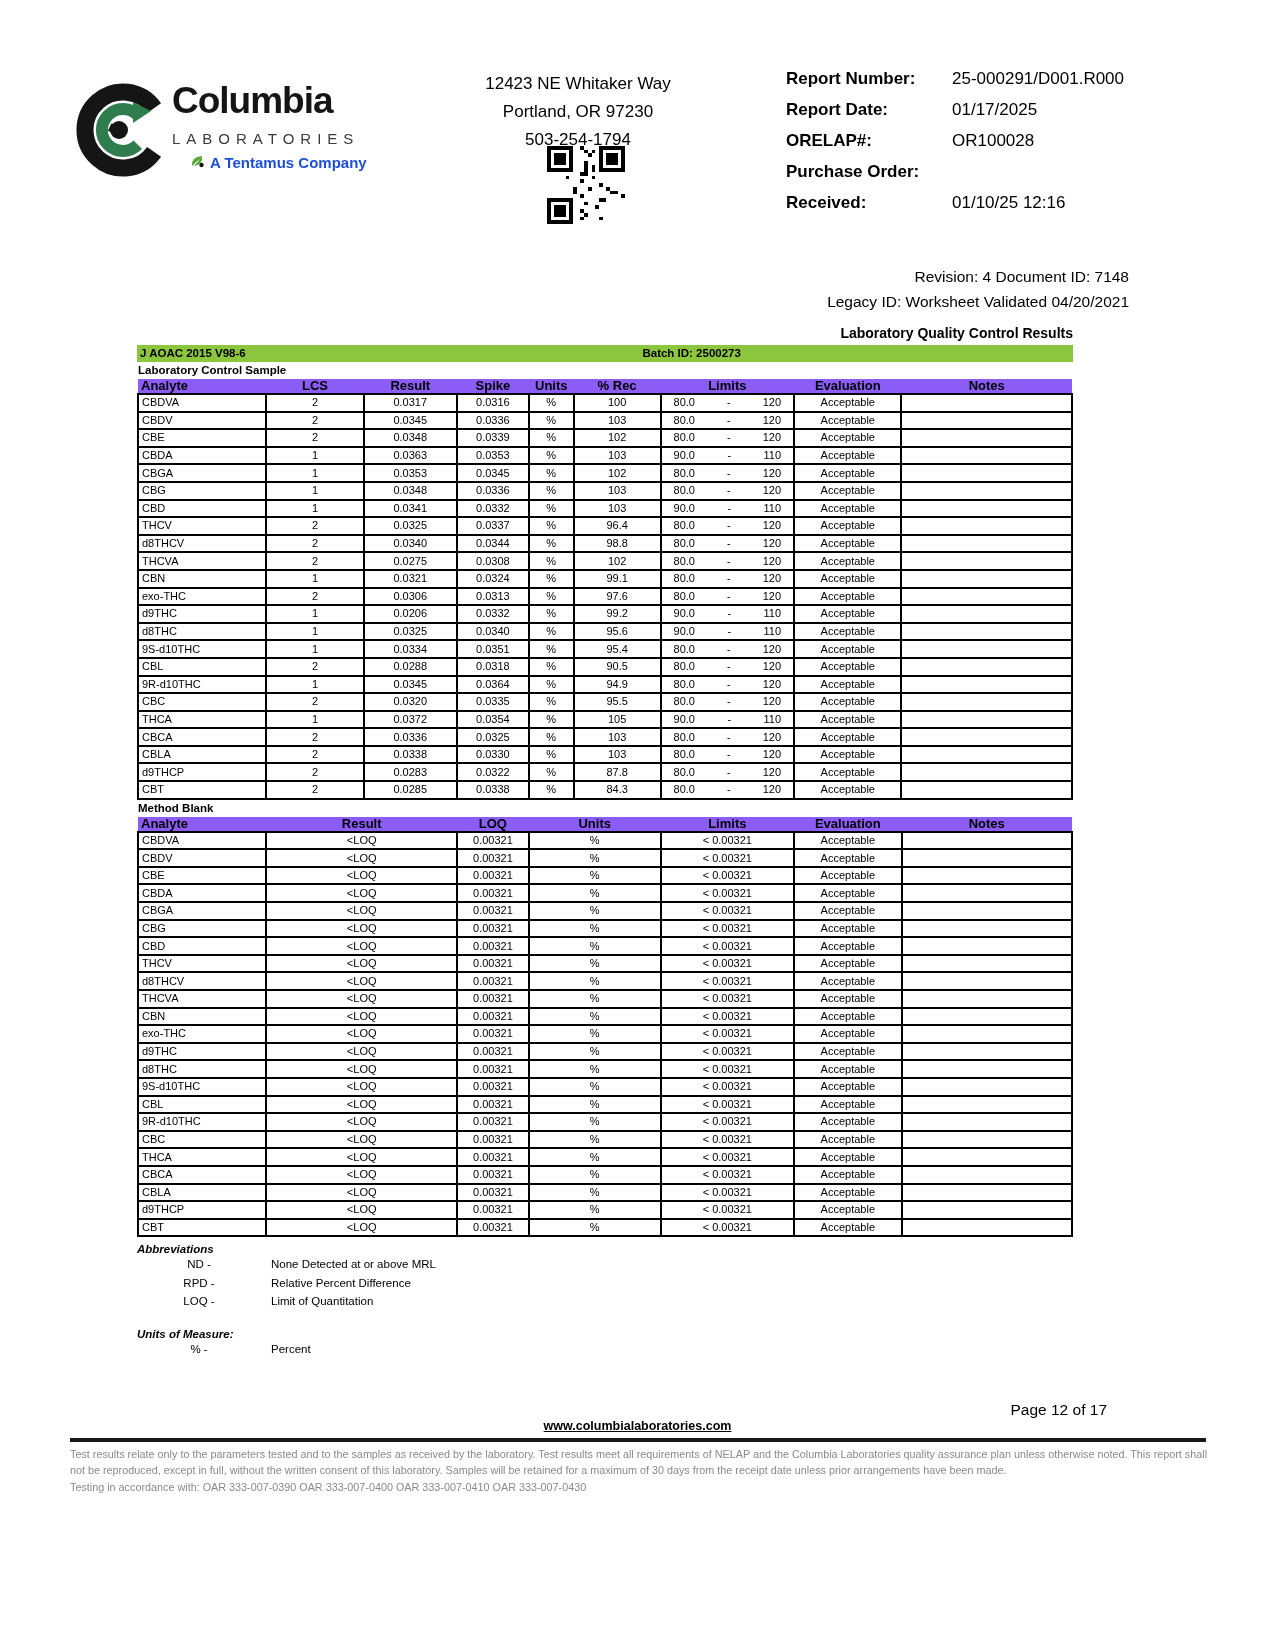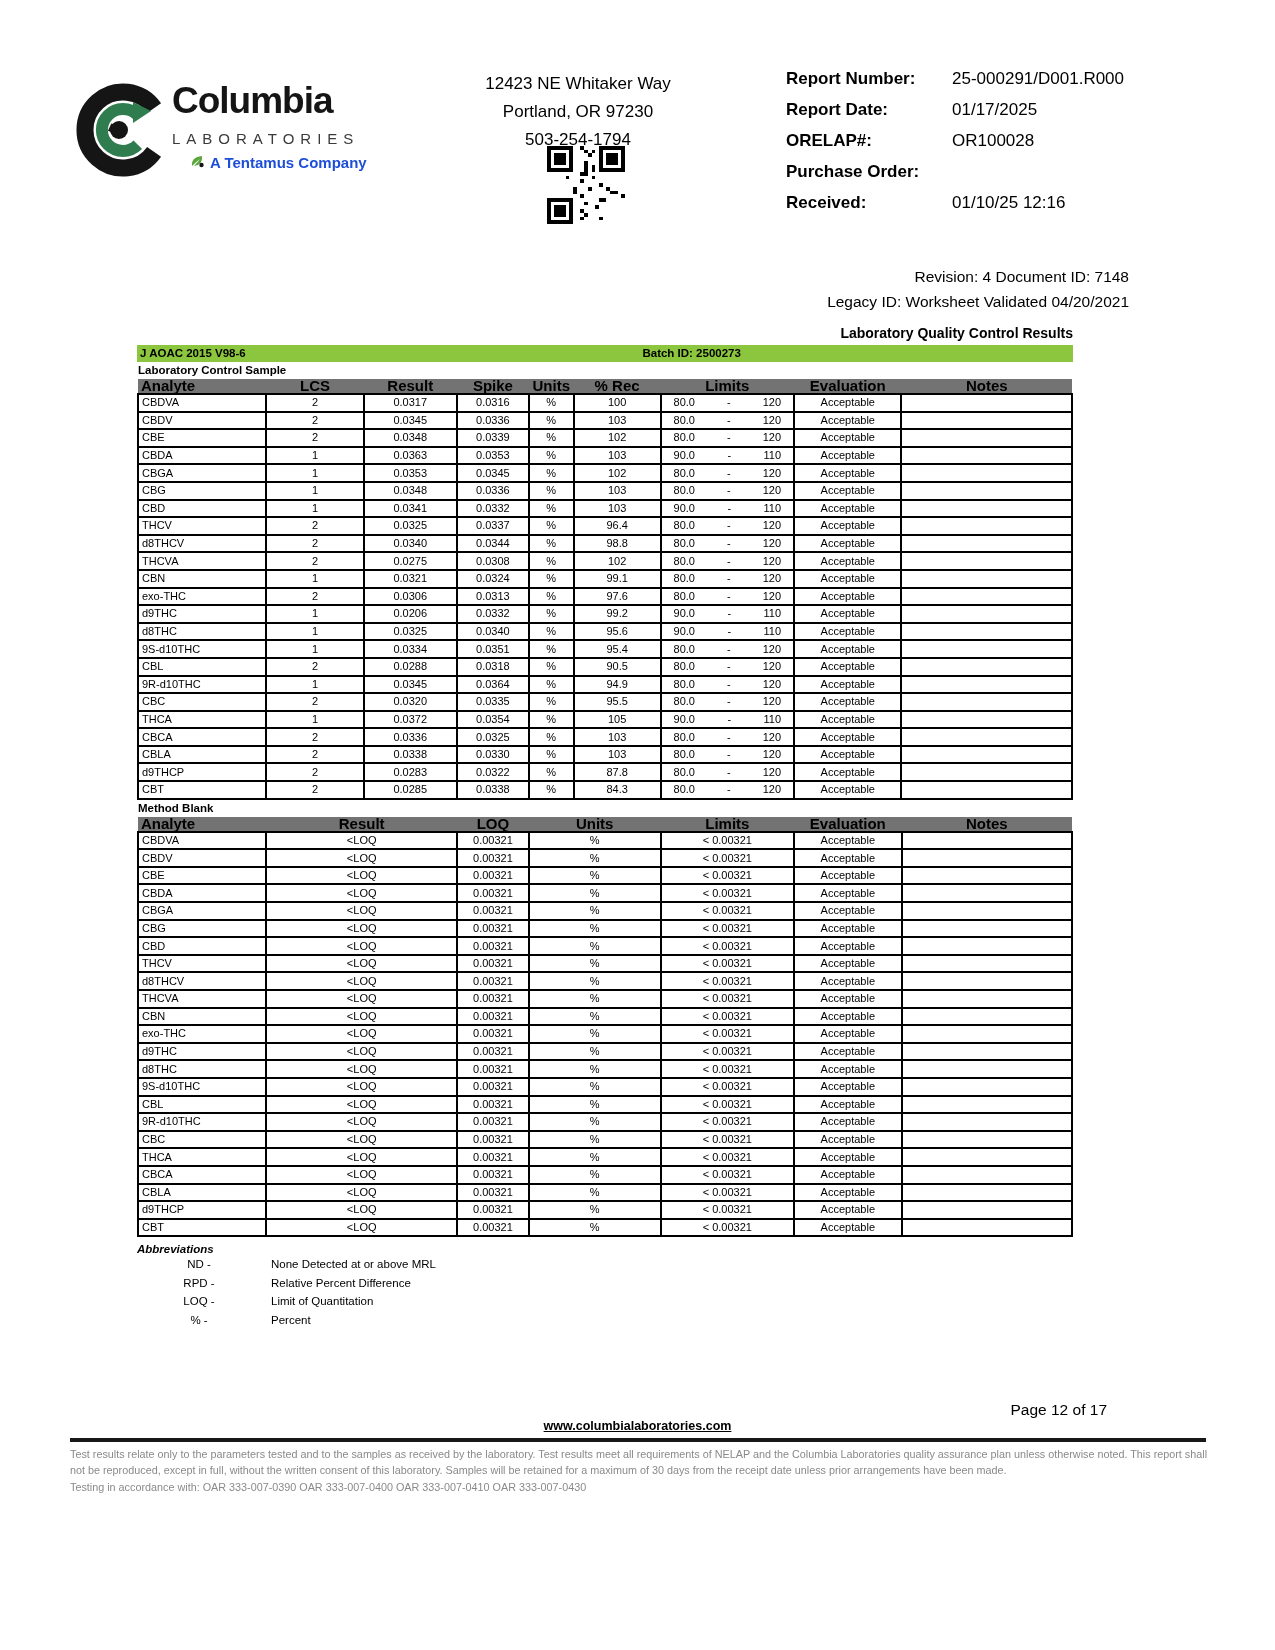--- a/index.html
+++ b/index.html
@@ -20,21 +20,21 @@
   .ri-label{display:inline-block;width:166px;font-weight:bold;}
   .revision{position:absolute;right:146px;top:264px;text-align:right;font-size:15.5px;line-height:25px;}
   
   .qc{position:absolute;left:137px;top:325px;width:936px;}
   .qc-title{text-align:right;font-weight:bold;font-size:14px;margin-bottom:4px;}
   .method-bar{position:relative;background:#8cc63e;height:17px;line-height:17px;font-size:11.5px;font-weight:bold;padding-left:3px;}
   .method-bar .batch{position:absolute;left:54%;top:0;}
   .section-label{font-weight:bold;font-size:11.5px;padding:2px 0 2px 1px;line-height:13px;}
   table.qc-table{width:100%;border-collapse:collapse;table-layout:fixed;}
   table.qc-table th{
-    background:#737373;font-size:15px;font-weight:bold;height:14px;line-height:14px;
+    background:#8b5cf6;font-size:13px;font-weight:bold;height:14px;line-height:14px;
     padding:0 3px;text-align:center;border:none;
   }
   table.qc-table th.al{text-align:left;}
   table.qc-table td{
     border:2px solid #000;font-size:11px;height:15.6px;line-height:13px;
     padding:0 3px;text-align:center;overflow:hidden;white-space:nowrap;
   }
   table.qc-table td.al{text-align:left;}
   table.qc-table td.lim{padding:0 12px;}
   table.qc-table td.lim .lims{display:flex;justify-content:space-between;align-items:center;}
@@ -808,20 +808,21 @@
     </div>
     <div class="def-row">
       <span class="abbr">RPD -</span>
       <span>Relative Percent Difference</span>
     </div>
     <div class="def-row">
       <span class="abbr">LOQ -</span>
       <span>Limit of Quantitation</span>
     </div>
 
+    <div class="uom-title">Units of Measure:</div>
     <div class="def-row">
       <span class="abbr">% -</span>
       <span>Percent</span>
     </div>
   </main>
 
   <div class="page-num">Page 12 of 17</div>
   <a class="website" href="#">www.columbialaboratories.com</a>
   <div class="rule"></div>
   <div class="fineprint">

